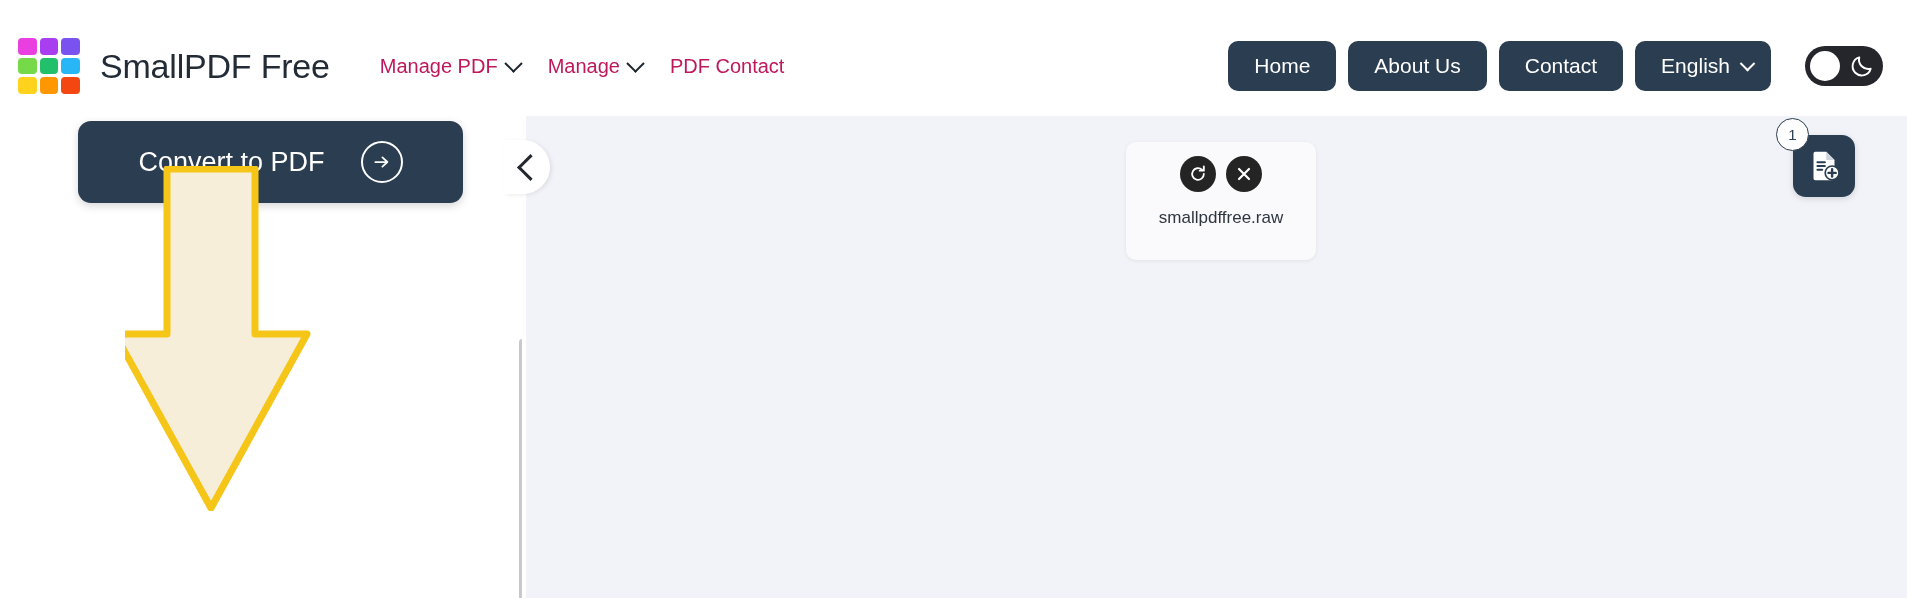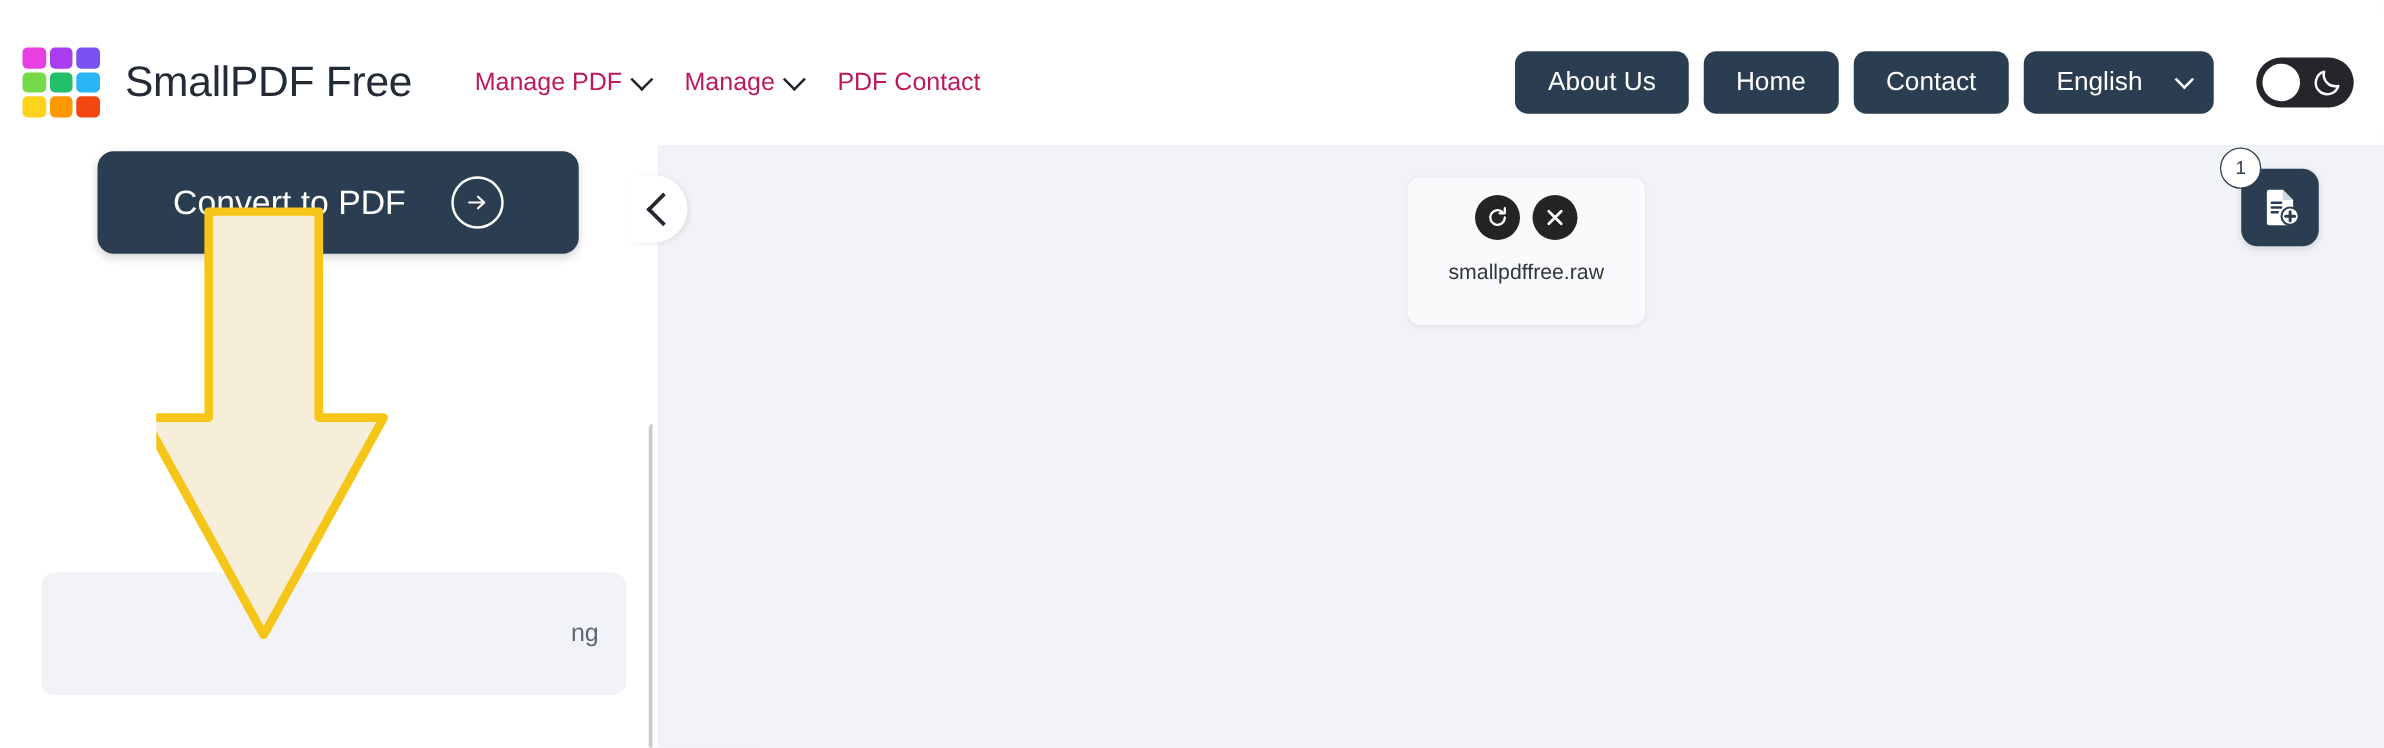--- a/index.html
+++ b/index.html
@@ -46,21 +46,21 @@
   .right-nav{
     margin-left:auto;display:flex;align-items:center;gap:12px;margin-right:24px;
   }
   .pill{
     background:#2b3d50;color:#ffffff;font-size:21px;
     border-radius:10px;padding:13px 26px;
     display:flex;align-items:center;white-space:nowrap;
     cursor:pointer;border:none;
     font-family:"Liberation Sans", sans-serif;
   }
-  .pill.lang{gap:28px;padding-right:18px;}
+  .pill.lang{gap:12px;padding-right:18px;}
   .toggle{
     width:78px;height:40px;border-radius:22px;background:#25262b;
     display:flex;align-items:center;justify-content:space-between;
     padding:0 5px;box-sizing:border-box;margin-left:22px;cursor:pointer;
   }
   .knob{width:30px;height:30px;border-radius:50%;background:#ffffff;}
   .moon{width:26px;height:26px;margin-right:3px;}
 
   
   .sidebar{
@@ -176,22 +176,22 @@
     <div class="nav-item">
       <span>Manage</span>
       <span class="chev"></span>
     </div>
     <div class="nav-item">
       <span>PDF Contact</span>
     </div>
   </div>
 
   <div class="right-nav">
+    <button class="pill">Home</button>
     <button class="pill">About Us</button>
-    <button class="pill">Home</button>
     <button class="pill">Contact</button>
     <button class="pill lang">
       <span>English</span>
       <span class="chev small"></span>
     </button>
     <div class="toggle">
       <div class="knob"></div>
       <svg class="moon" viewBox="0 0 24 24">
         <path d="M20 14.5A8.6 8.6 0 0 1 9.5 4 8.5 8.5 0 1 0 20 14.5z" fill="none" stroke="#ffffff" stroke-width="1.8" stroke-linejoin="round"></path>
       </svg>
@@ -203,23 +203,20 @@
 
   <div class="convert-btn">
     <span>Convert to PDF</span>
     <span class="arrow-circle">
       <svg viewBox="0 0 24 24" width="20" height="20">
         <path d="M4 12h14M12.5 6.5 18.5 12l-6 5.5" fill="none" stroke="#ffffff" stroke-width="2.1" stroke-linecap="round" stroke-linejoin="round"></path>
       </svg>
     </span>
   </div>
 
-  <div class="opt-row r2">
-    <span class="opt-text">ng</span>
-  </div>
 
   <div class="sb-track">
     <div class="sb-thumb"></div>
 
   </div>
 </div>
 
 <div class="main">
 
   <div class="collapse-tab">

